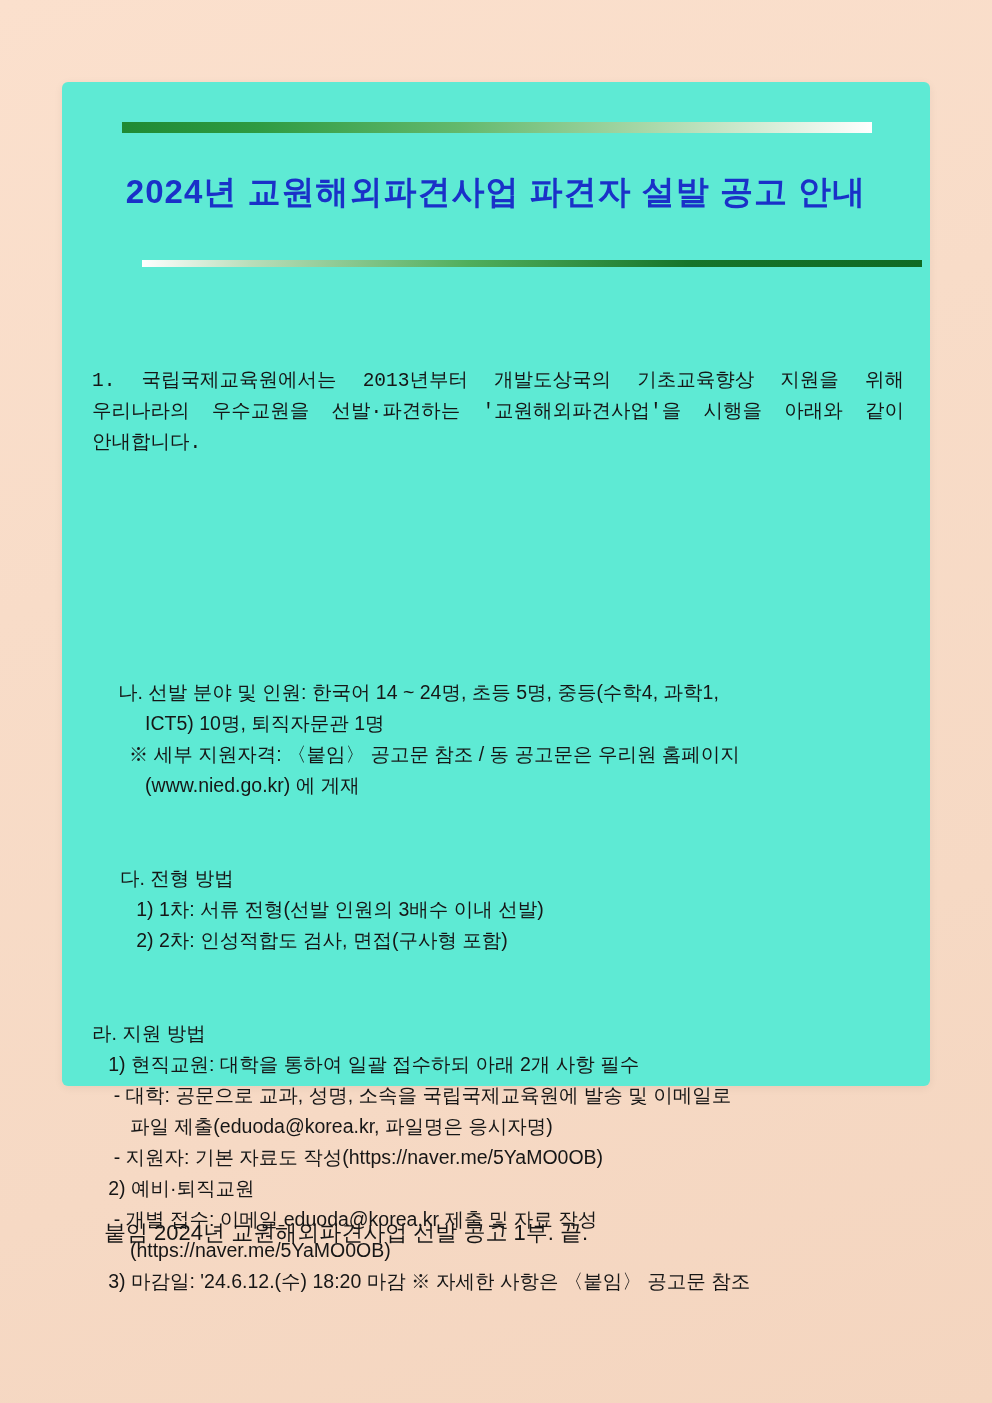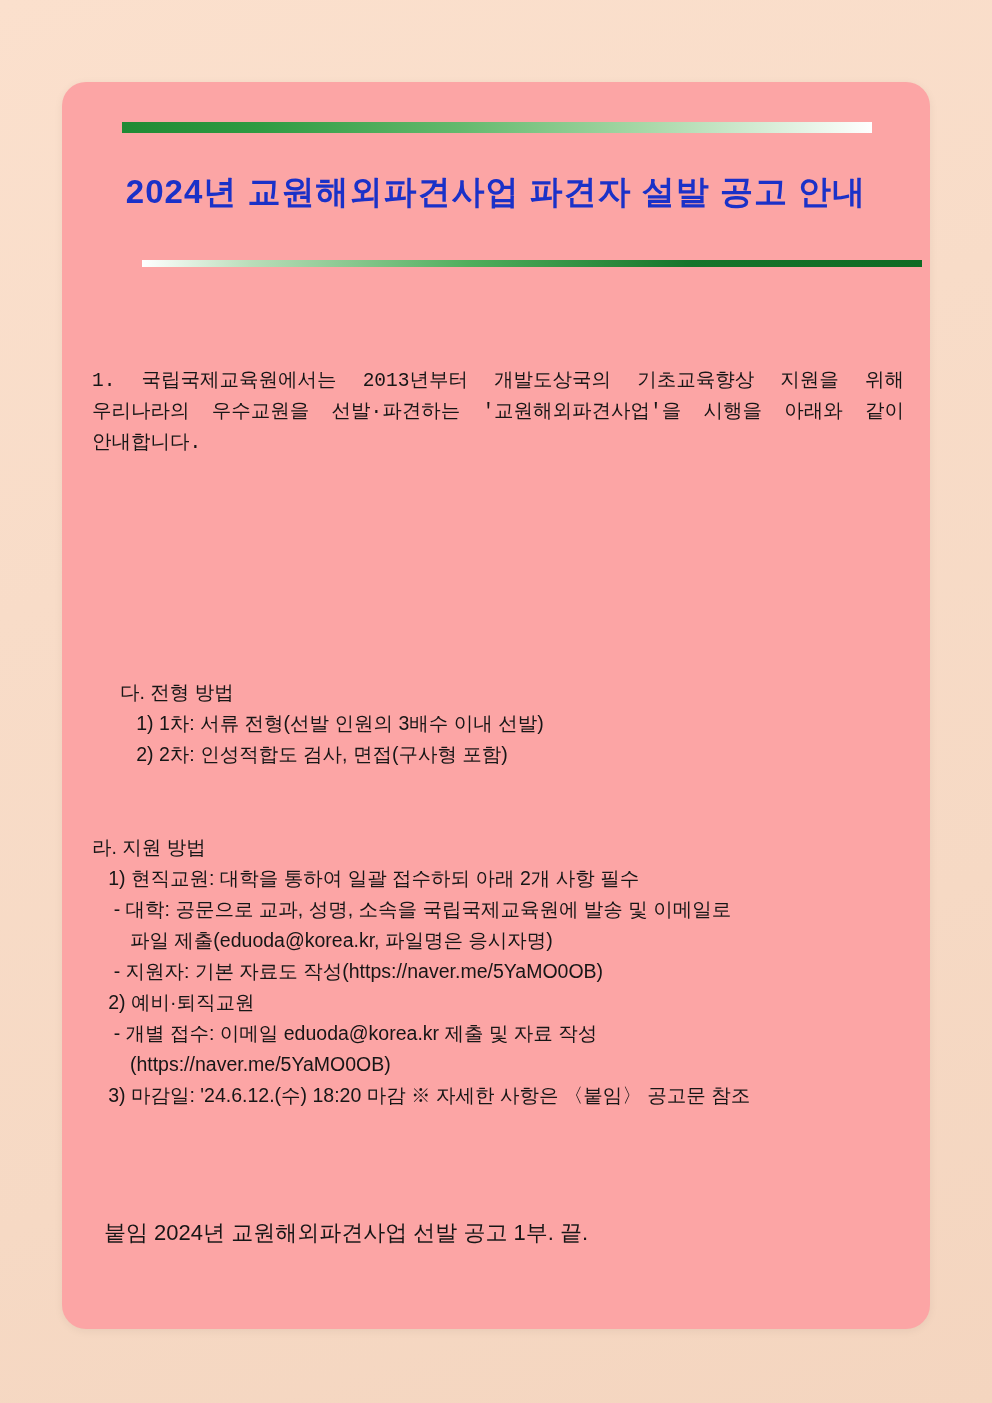--- a/index.html
+++ b/index.html
@@ -11,23 +11,23 @@
     height: 1403px;
     background: linear-gradient(160deg, #fbe0cd 0%, #f8dcc8 35%, #f6d9c4 70%, #f4d5bf 100%);
     font-family: "Liberation Sans", sans-serif;
     overflow: hidden;
   }
   .page {
     position: absolute;
     left: 62px;
     top: 82px;
     width: 868px;
-    height: 1247px;
-    background: #fca5a5;
-    border-radius: 24px;
+    height: 1004px;
+    background: #5eead4;
+    border-radius: 6px;
     box-shadow: 0 2px 10px rgba(0,0,0,0.06);
   }
   .rule-top {
     position: absolute;
     left: 60px;
     top: 40px;
     width: 750px;
     height: 11px;
     background: linear-gradient(to right, #1f8a34 0%, #2e9b42 18%, #63b96d 45%, #a8d8a8 70%, #ffffff 100%);
   }
@@ -89,20 +89,24 @@
   <div class="rule-top"></div>
 
   <div class="title">2024년 교원해외파견사업 파견자 설발 공고 안내</div>
 
   <div class="rule-bottom"></div>
 
   <div class="body-text">
     <p class="para justify">1. 국립국제교육원에서는 2013년부터 개발도상국의 기초교육향상 지원을 위해 우리나라의 우수교원을 선발·파견하는 '교원해외파견사업'을 시행을 아래와 같이 안내합니다.</p>
     <div class="p-gap"></div>
     <div class="p-gap-sm"></div>
+    <p class="para indent1">나. 선발 분야 및 인원: 한국어 14 ~ 24명, 초등 5명, 중등(수학4, 과학1,
+     ICT5) 10명, 퇴직자문관 1명
+  ※ 세부 지원자격: 〈붙임〉 공고문 참조 / 동 공고문은 우리원 홈페이지
+     (www.nied.go.kr) 에 게재</p>
     <p class="para indent3">다. 전형 방법
    1) 1차: 서류 전형(선발 인원의 3배수 이내 선발)
    2) 2차: 인성적합도 검사, 면접(구사형 포함)</p>
     <p class="para">라. 지원 방법
    1) 현직교원: 대학을 통하여 일괄 접수하되 아래 2개 사항 필수
     - 대학: 공문으로 교과, 성명, 소속을 국립국제교육원에 발송 및 이메일로
        파일 제출(eduoda@korea.kr, 파일명은 응시자명)
     - 지원자: 기본 자료도 작성(https://naver.me/5YaMO0OB)
    2) 예비·퇴직교원
     - 개별 접수: 이메일 eduoda@korea.kr 제출 및 자료 작성

